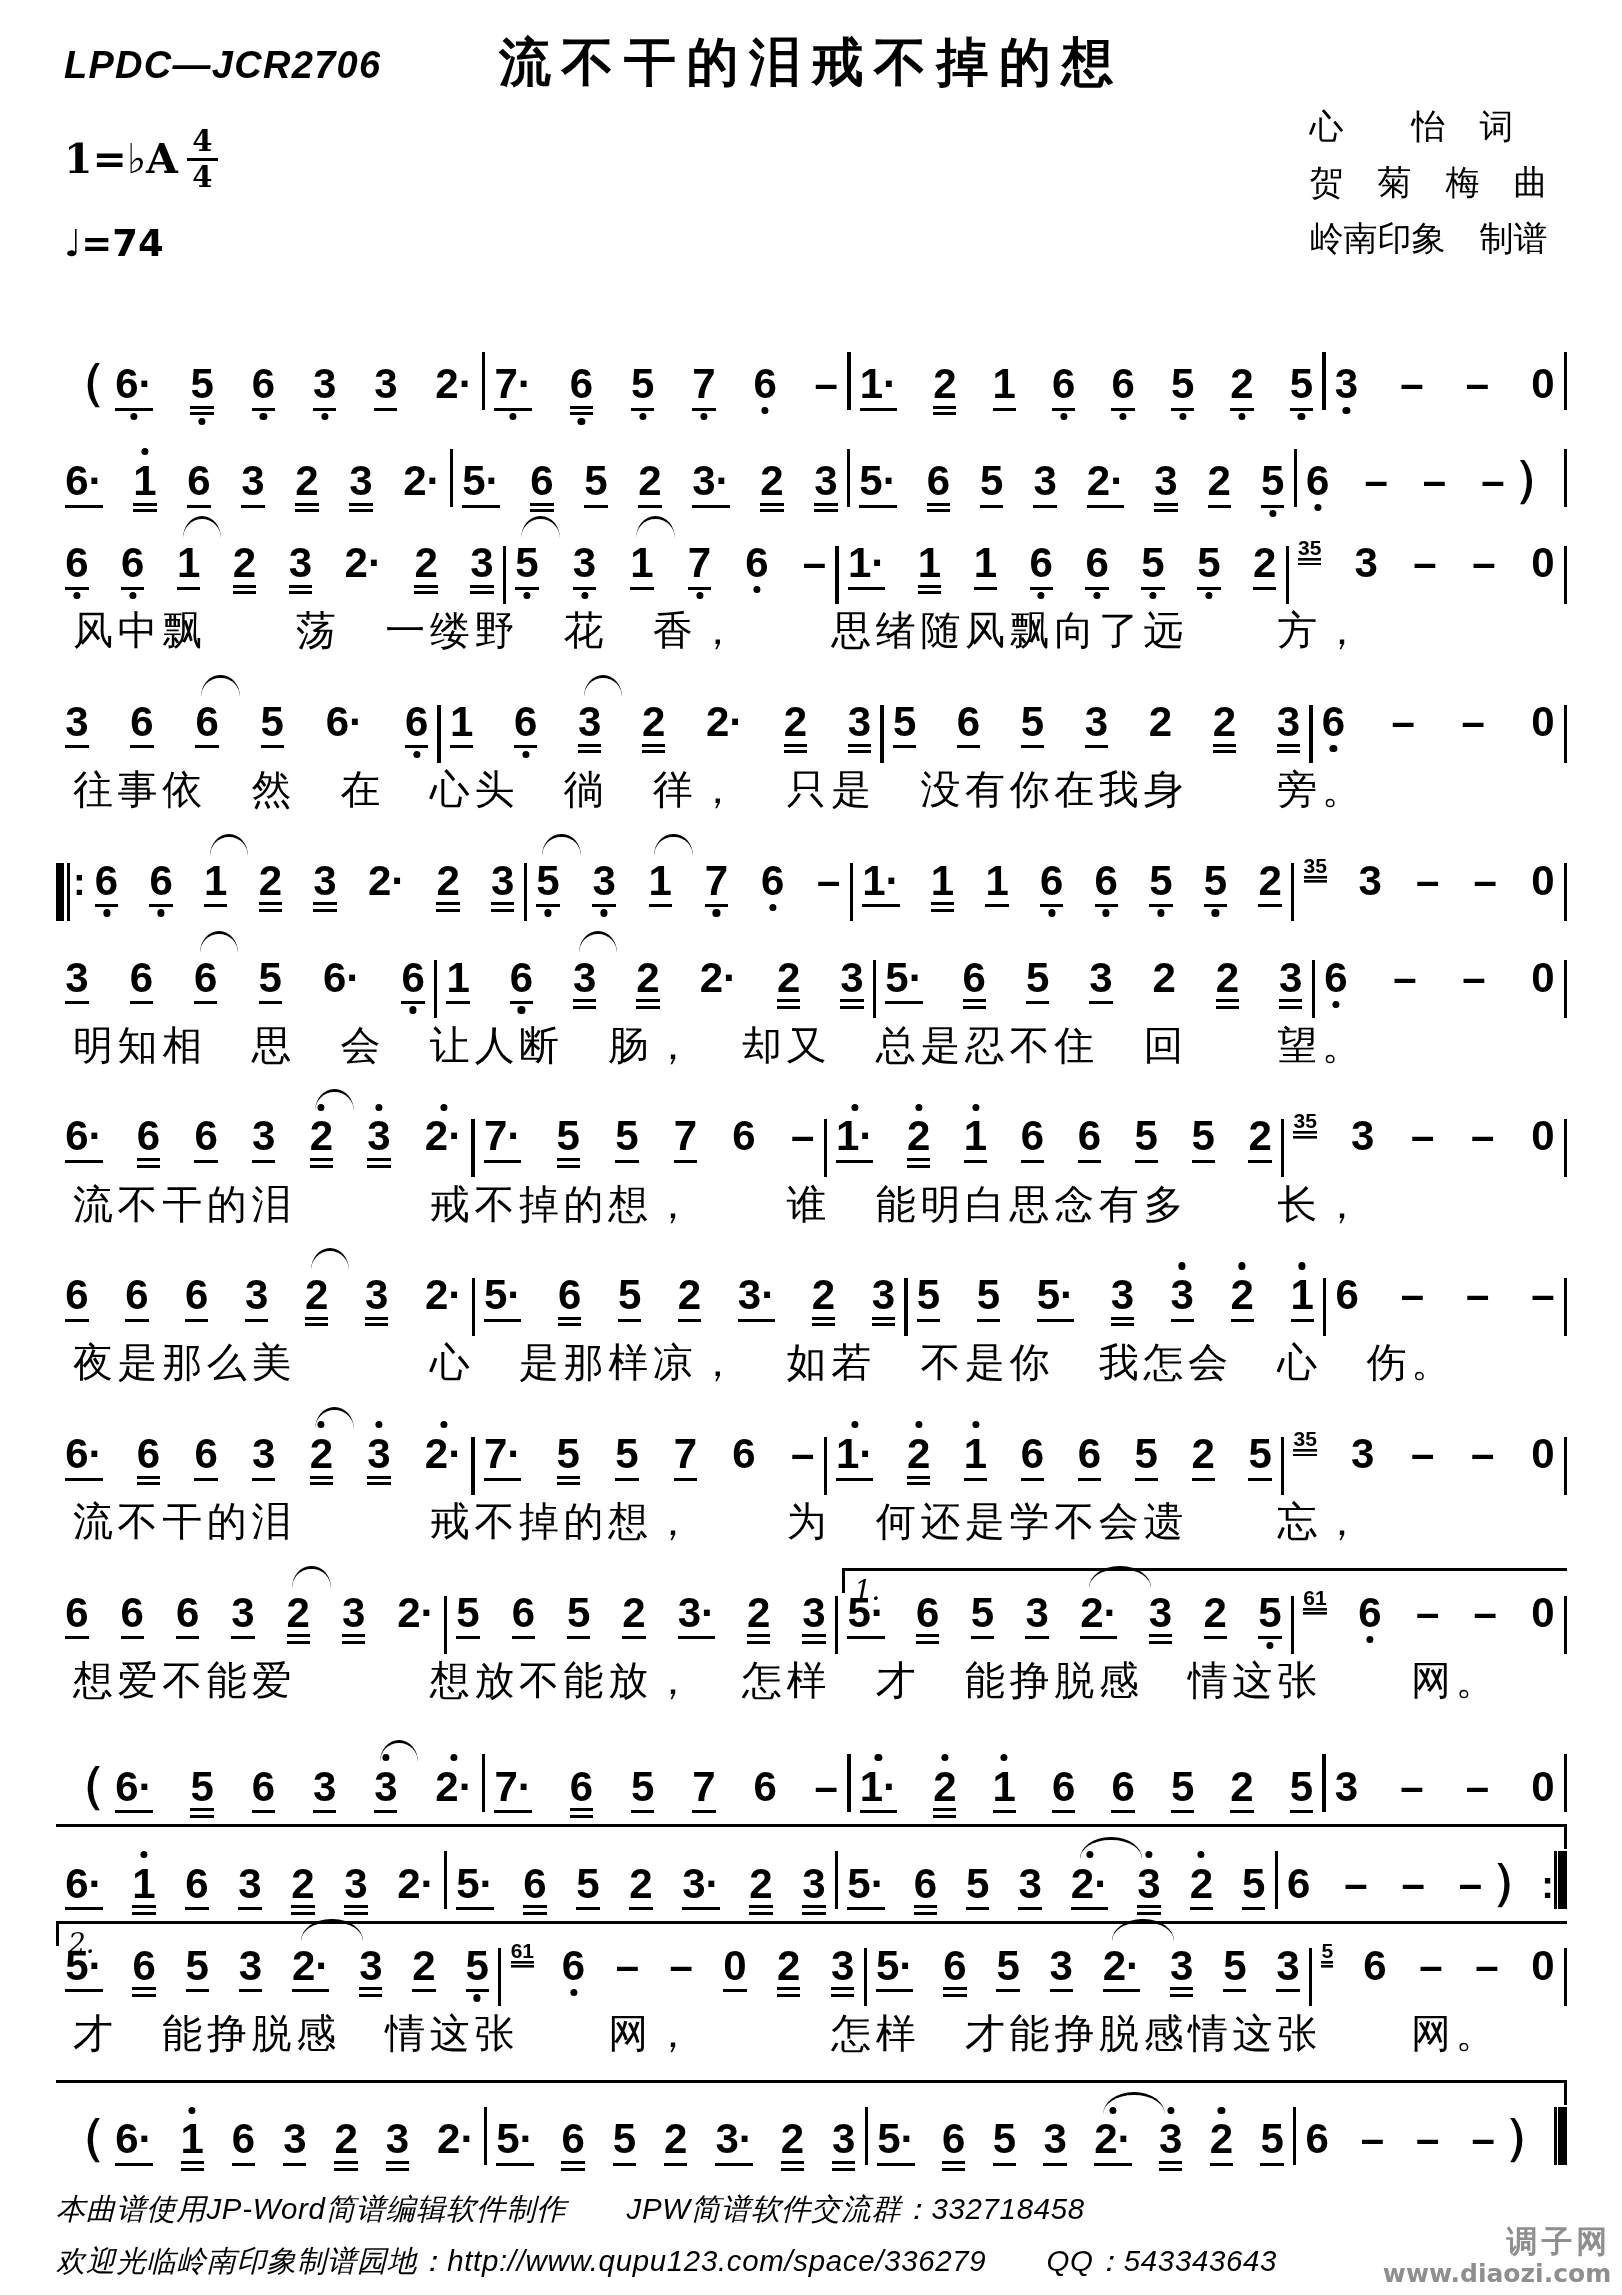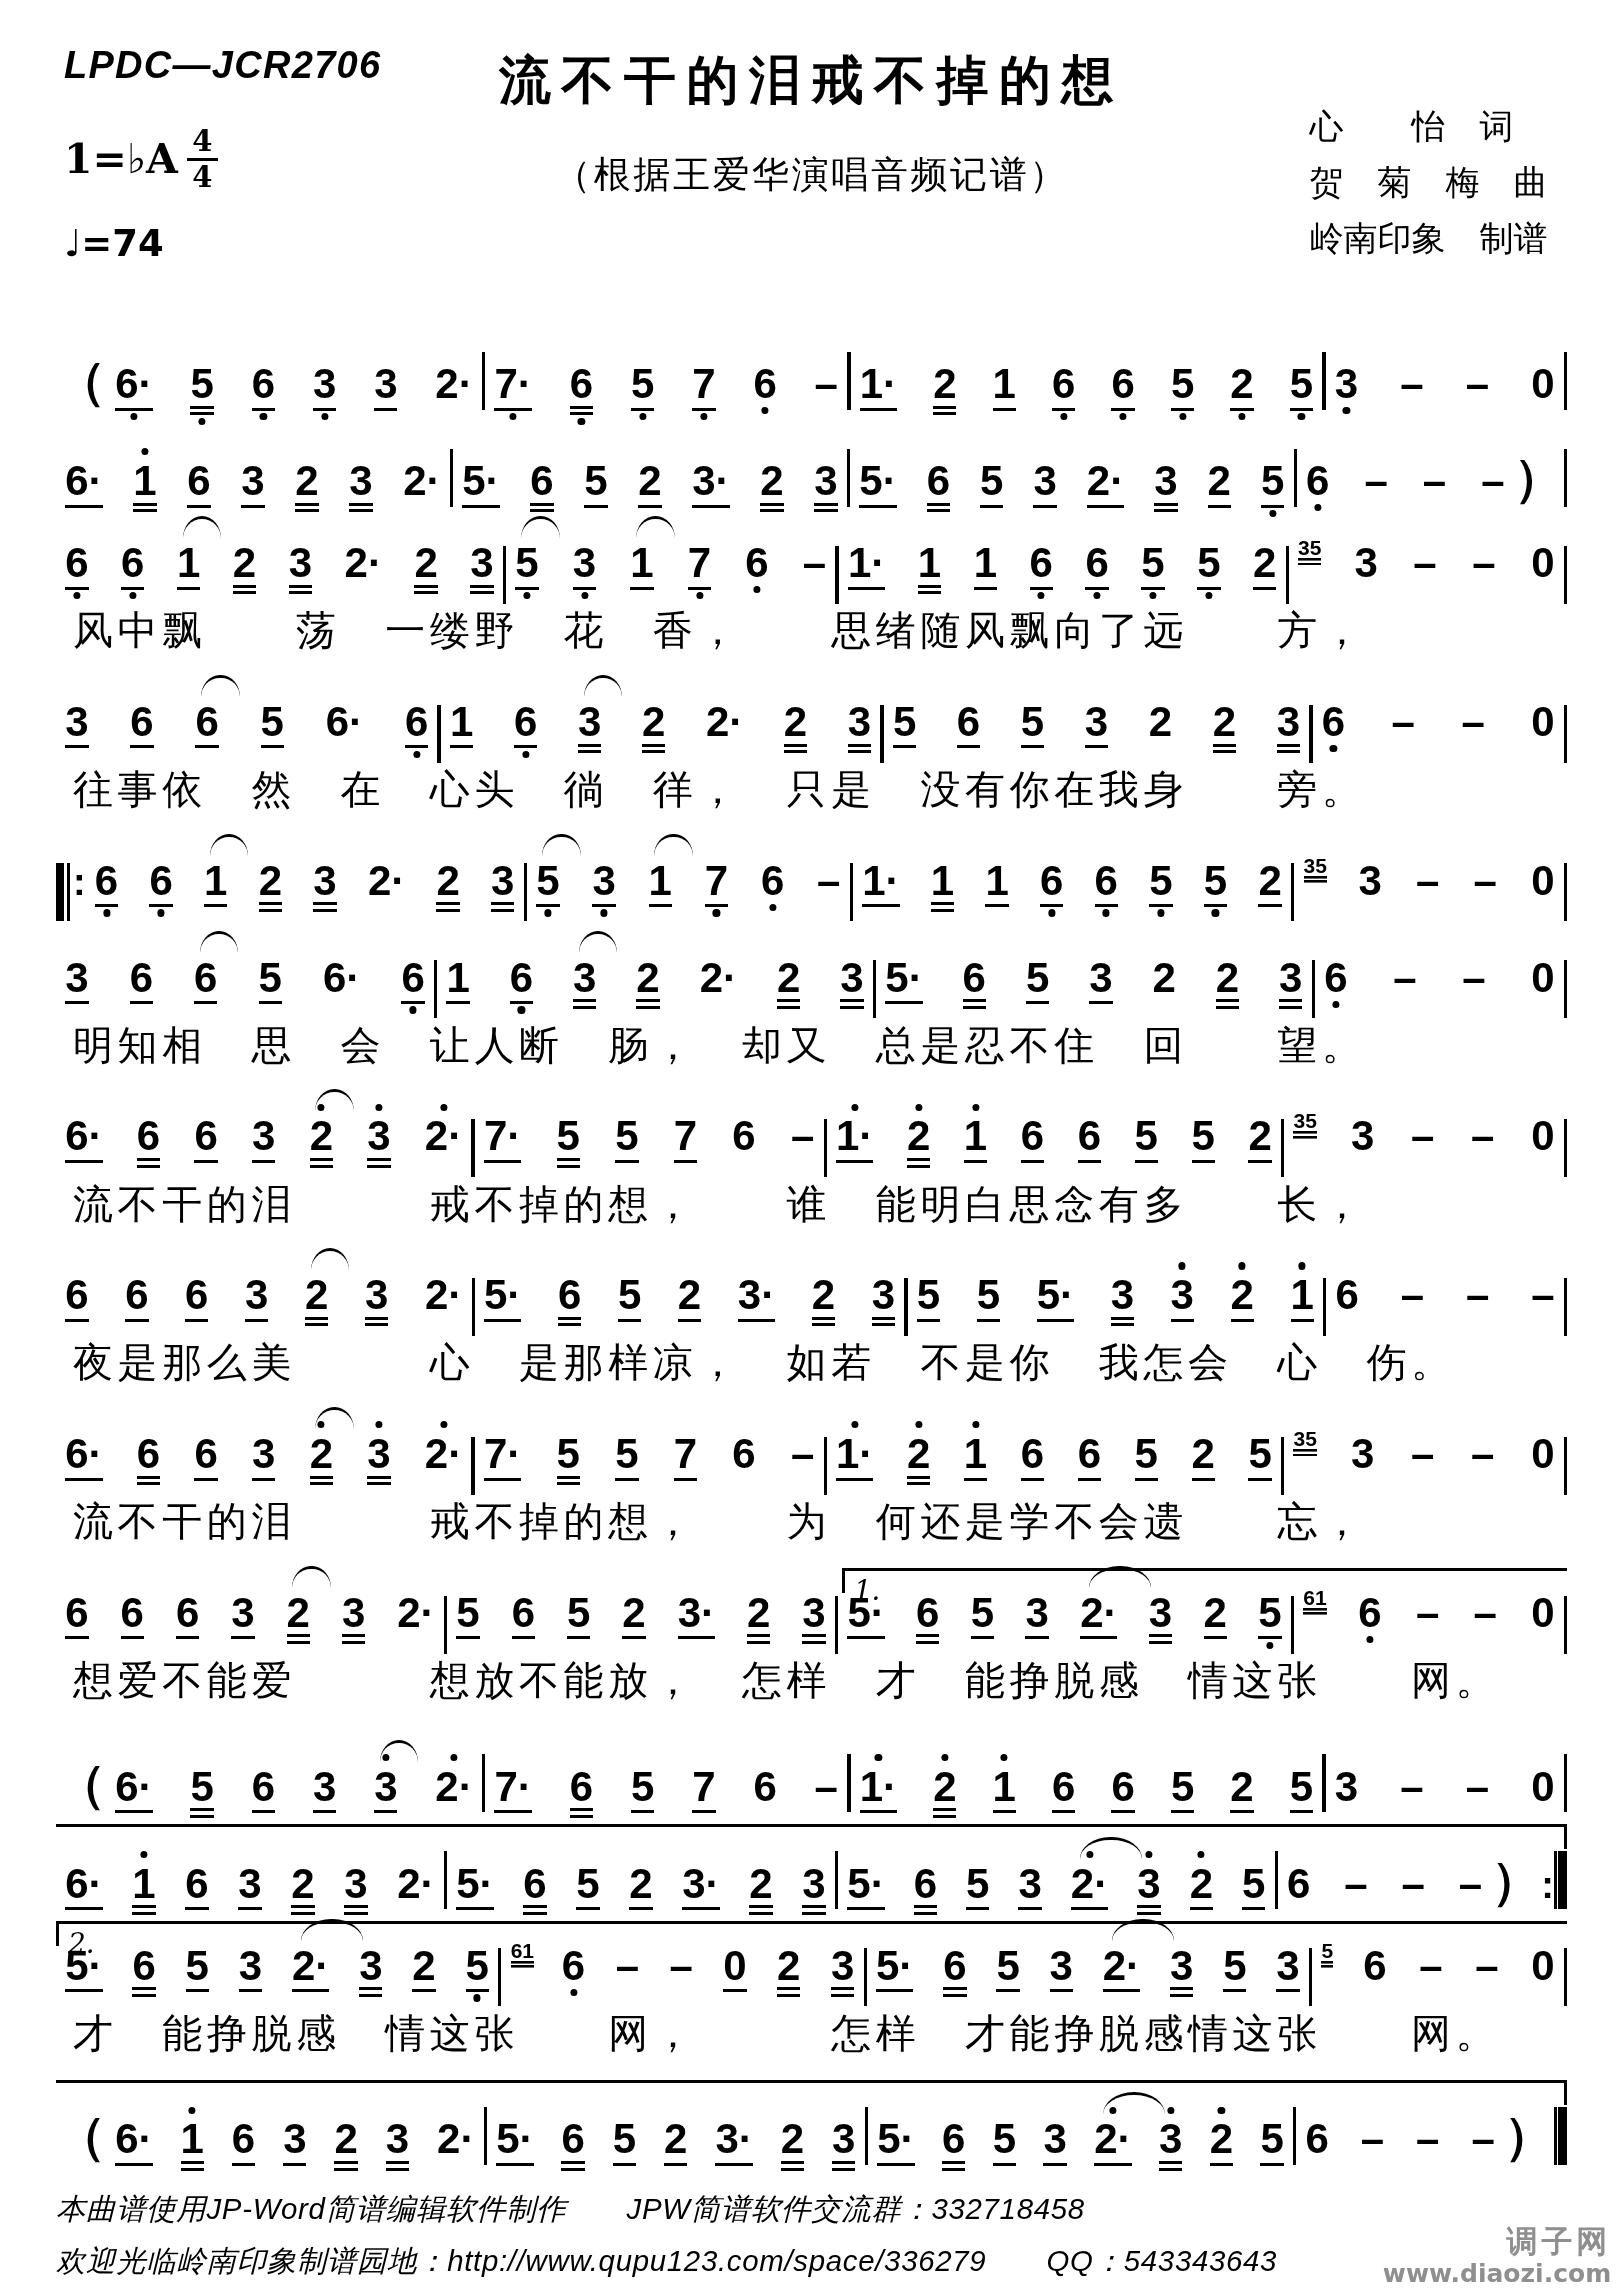--- a/index.html
+++ b/index.html
@@ -2,21 +2,21 @@
 <html style="font-size:10.5px"><head>
 <meta charset="utf-8">
 <style>
   html,body{margin:0;padding:0;background:#888;}
   .page{position:relative;width:1623px;height:2295px;background:#ffffff;color:#000;
         font-family:"Liberation Sans",sans-serif;box-sizing:border-box;padding:26px 56px 0 56px;overflow:hidden;}
 
   
   .header{position:relative;height:288px;}
   .catalog{position:absolute;left:7.9px;top:18.3px;font-style:italic;font-size:38px;font-weight:bold;letter-spacing:1.3px;}
-  .title{position:absolute;left:0;right:0;top:20px;text-align:center;
+  .title{position:absolute;left:0;right:0;top:2px;text-align:center;
          font-family:"DejaVu Serif",serif;font-weight:900;font-size:52px;letter-spacing:10.5px;}
   .subtitle{position:absolute;left:0;right:0;top:124px;text-align:center;
             font-family:"DejaVu Serif",serif;font-size:37px;letter-spacing:2.6px;}
   .keyline{position:absolute;left:7.9px;top:100px;font-size:41px;font-weight:bold;
            font-family:"DejaVu Serif",serif;display:flex;align-items:center;gap:9.2px;}
   .meter{display:inline-flex;flex-direction:column;align-items:center;font-size:29px;line-height:1.05;}
   .meter .mtop{border-bottom:3.3px solid #000;padding:0 5.2px 1.3px 5.2px;}
   .meter .mbot{padding-top:1.3px;}
   .tempo{position:absolute;left:7.9px;top:196px;font-size:37px;font-weight:bold;font-family:"DejaVu Sans",sans-serif;}
   .credits{position:absolute;right:19.6px;top:72px;text-align:left;
@@ -66,21 +66,20 @@
   .watermark .wm-url{font-size:25px;font-weight:bold;}
 </style>
 </head>
 <body>
 
 <div class="page">
 
   <div class="header">
     <div class="catalog">LPDC—JCR2706</div>
     <div class="title">流不干的泪戒不掉的想</div>
-    <div class="subtitle">（根据王爱华演唱音频记谱）</div>
     <div class="keyline">
       <span>1=♭A</span>
       <span class="meter">
         <span class="mtop">4</span>
         <span class="mbot">4</span>
       </span>
     </div>
     <div class="tempo">♩=74</div>
     <div class="credits">
       <div>心　　怡　词</div>

